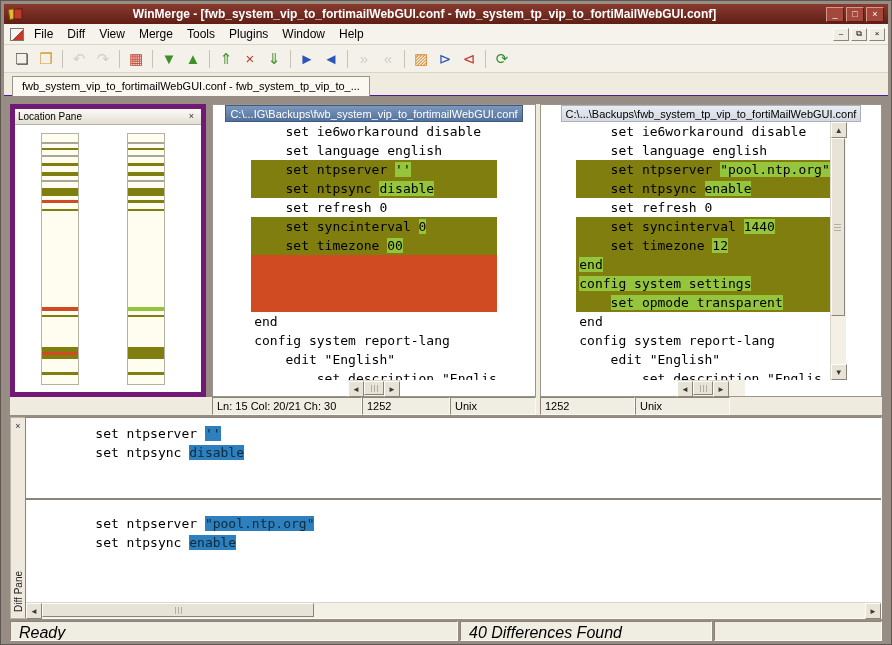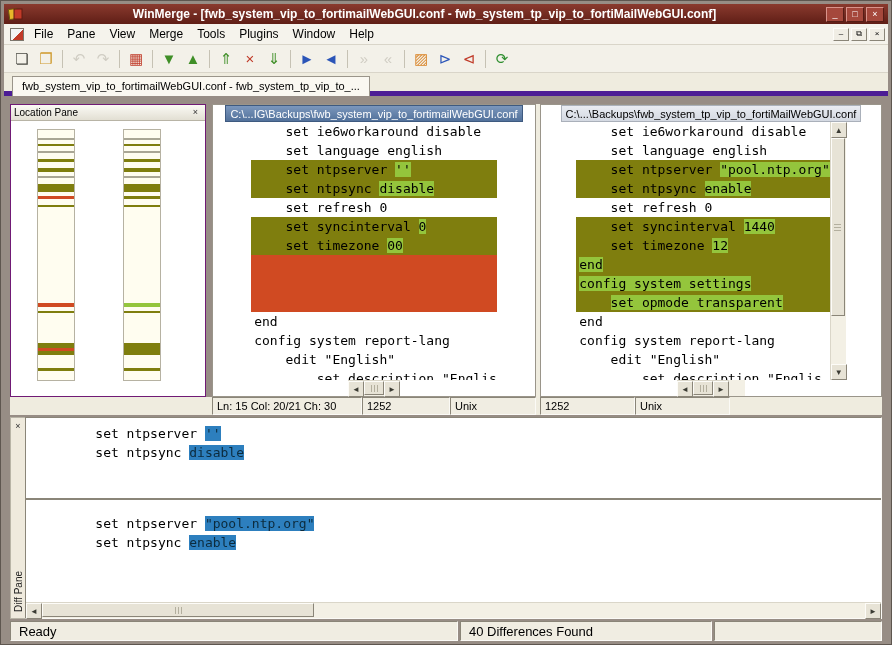--- a/index.html
+++ b/index.html
@@ -35,29 +35,29 @@
   
   .toolbar { height: 28px; background: #f3f1e9; display: flex; align-items: center;
              padding: 0 6px; border-bottom: 1px solid #d9d5c9; flex: none; }
   .tool-btn { width: 24px; height: 23px; background: transparent; border: 1px solid transparent;
               display: inline-flex; align-items: center; justify-content: center;
               font-size: 15px; font-family: inherit; cursor: default; }
   .tool-btn.disabled { opacity: .45; }
   .tb-sep { width: 1px; height: 18px; background: #c6c2b4; margin: 0 4px; display: inline-block; }
 
   
-  .tabbar { height: 23px; background: #efecdf; padding: 3px 0 0 8px; border-bottom: 5px solid #4c1d95; flex: none; }
+  .tabbar { height: 23px; background: #efecdf; padding: 3px 0 0 8px; border-bottom: 1px solid #4c1d95; flex: none; }
   .tab { display: inline-block; height: 20px; padding: 3px 9px; font-size: 11px; white-space: nowrap;
          background: #faf8f1; border: 1px solid #9a958a; border-bottom: none; }
 
   
   .main { height: 293px; margin: 8px 6px 0 6px; display: flex; flex: none; }
 
   
-  .locpane { width: 196px; flex: none; border: 1px solid #701a75; background: #fff;
+  .locpane { width: 196px; flex: none; border: 5px solid #701a75; background: #fff;
              display: flex; flex-direction: column; margin-right: 6px; }
   .lp-header { height: 16px; background: linear-gradient(180deg, #fbfaf5, #e2dfd3);
                display: flex; align-items: center; padding: 0 3px; font-size: 10px;
                border-bottom: 1px solid #b8b4a6; flex: none; }
   .lp-header span { flex: 1; }
   .x-btn { width: 13px; height: 12px; border: none; background: transparent; font-size: 9px;
            line-height: 11px; color: #333; font-family: inherit; cursor: default; }
   .lp-body { position: relative; flex: 1; background: #fff; }
   .loc-bar { position: absolute; top: 8px; width: 38px; height: 252px; background: #fffdf0;
              border: 1px solid #b6b2a2; }
@@ -123,22 +123,22 @@
              border-color: #8a8578 #fbfaf6 #fbfaf6 #8a8578; min-width: 0; }
   .dp-code { font-family: "DejaVu Sans Mono", "Liberation Mono", monospace; font-size: 13px;
              overflow: hidden; cursor: text; }
   .dp-code .code-line { padding-left: 38px; }
   .dp-top { height: 80px; padding-top: 6px; flex: none; }
   .dp-divider { height: 2px; background: #8a8578; flex: none; }
   .dp-bottom { flex: 1; padding-top: 14px; min-height: 0; }
 
   
   .statusbar { height: 20px; margin: 2px 6px 0 6px; display: flex; gap: 2px; flex: none; }
-  .st-panel { background: #f0ede2; border: 1px solid; font-size: 13px; padding: 2px 8px;
-              border-color: #8a8578 #fbfaf6 #fbfaf6 #8a8578; white-space: nowrap; overflow: hidden; }
+  .st-panel { background: #f0ede2; border: 1px solid; font-size: 16px; padding: 2px 8px;
+              border-color: #8a8578 #fbfaf6 #fbfaf6 #8a8578; white-space: nowrap; overflow: hidden; font-style: italic; }
   .st-ready { flex: 1; }
   .st-diffs { width: 252px; flex: none; }
   .st-end { width: 168px; flex: none; }
 </style>
 </head>
 <body>
 
 <div class="win">
 
   <div class="titlebar">
@@ -153,21 +153,21 @@
       <button class="tb-btn">_</button>
       <button class="tb-btn">□</button>
       <button class="tb-btn">×</button>
     </span>
   </div>
 
   <div class="menubar">
     <span class="mdi-icon"></span>
     <span class="menu-items">
         <span class="menu-item">File</span>
-        <span class="menu-item">Pane</span>
+        <span class="menu-item">Diff</span>
         <span class="menu-item">View</span>
         <span class="menu-item">Merge</span>
         <span class="menu-item">Tools</span>
         <span class="menu-item">Plugins</span>
         <span class="menu-item">Window</span>
         <span class="menu-item">Help</span>
       </span>
     <span class="mdi-btns">
       <button class="mdi-btn">–</button>
       <button class="mdi-btn">⧉</button>

